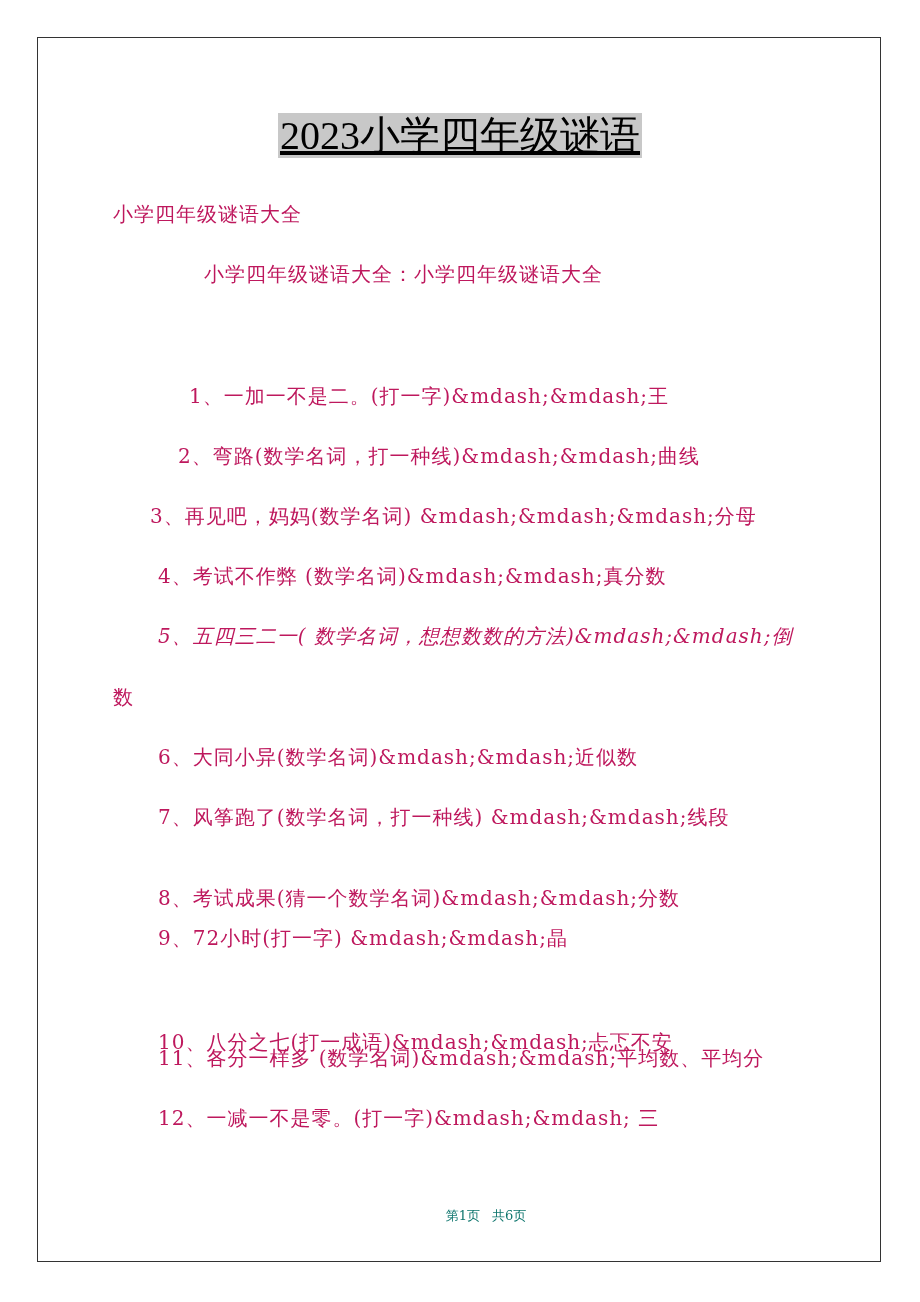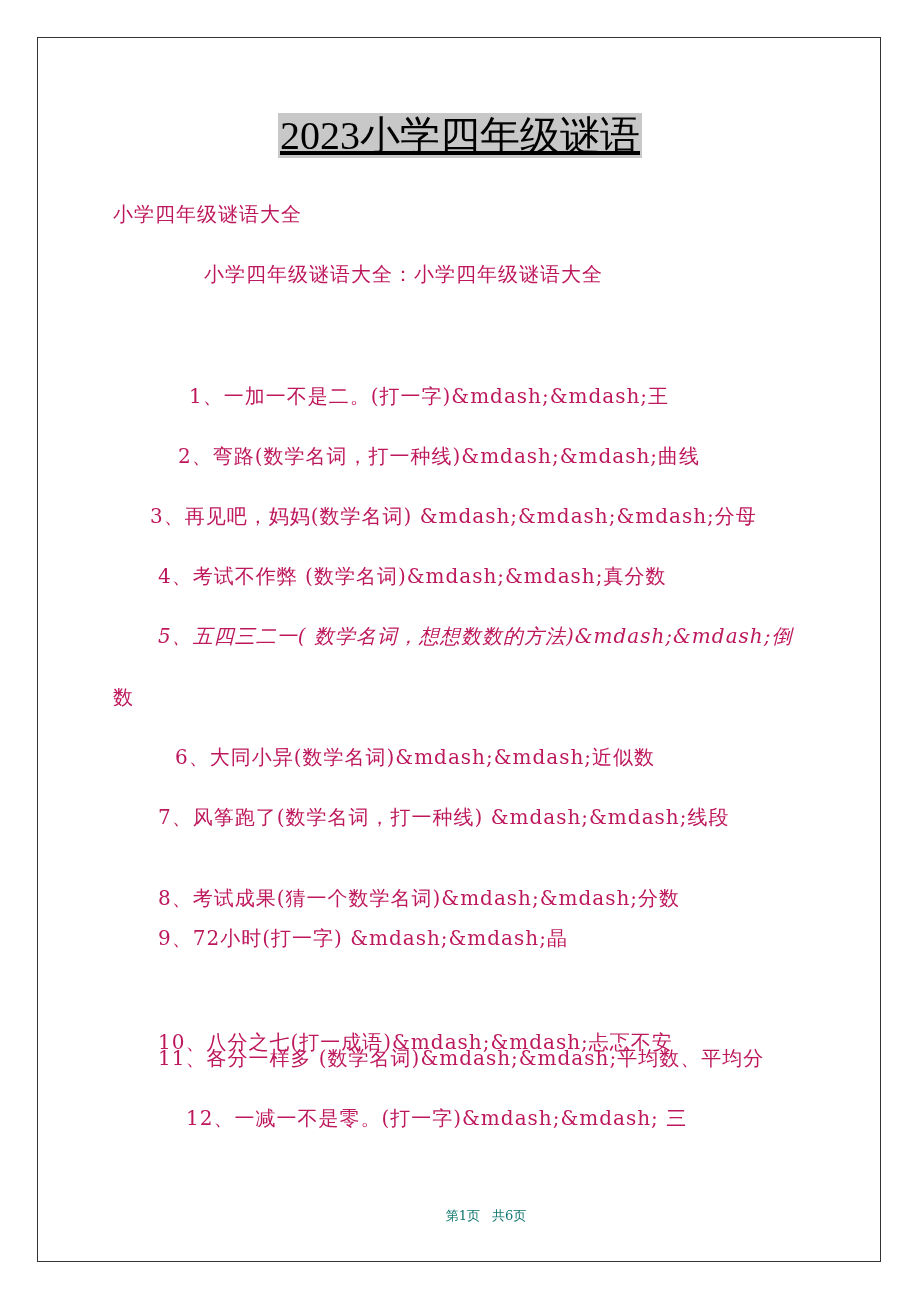--- a/index.html
+++ b/index.html
@@ -76,24 +76,24 @@
 <div class="line" style="top:200px; left:113px;">小学四年级谜语大全</div>
 
 <div class="line" style="top:260px; left:204px;">小学四年级谜语大全：小学四年级谜语大全</div>
 
 <div class="line" style="top:382px; left:158px;margin-left:31px;">1、一加一不是二。(打一字)&amp;mdash;&amp;mdash;王</div>
 <div class="line" style="top:442px; left:158px;margin-left:20px;">2、弯路(数学名词，打一种线)&amp;mdash;&amp;mdash;曲线</div>
 <div class="line" style="top:502px; left:150px;">3、再见吧，妈妈(数学名词) &amp;mdash;&amp;mdash;&amp;mdash;分母</div>
 <div class="line" style="top:562px; left:158px;">4、考试不作弊 (数学名词)&amp;mdash;&amp;mdash;真分数</div>
 <div class="line" style="top:622px; left:158px;font-style:italic;">5、五四三二一( 数学名词，想想数数的方法)&amp;mdash;&amp;mdash;倒</div>
 <div class="line" style="top:683px; left:113px;">数</div>
-<div class="line" style="top:743px; left:175px;">6、大同小异(数学名词)&amp;mdash;&amp;mdash;近似数</div>
+<div class="line" style="top:743px; left:158px;">6、大同小异(数学名词)&amp;mdash;&amp;mdash;近似数</div>
 <div class="line" style="top:803px; left:158px;">7、风筝跑了(数学名词，打一种线) &amp;mdash;&amp;mdash;线段</div>
 <div class="line" style="top:863px; left:158px;margin-top:21px;">8、考试成果(猜一个数学名词)&amp;mdash;&amp;mdash;分数</div>
 <div class="line" style="top:924px; left:158px;">9、72小时(打一字) &amp;mdash;&amp;mdash;晶</div>
 <div class="line" style="top:1028px; left:158px;">10、八分之七(打一成语)&amp;mdash;&amp;mdash;忐忑不安</div>
 <div class="line" style="top:1044px; left:158px;">11、各分一样多 (数学名词)&amp;mdash;&amp;mdash;平均数、平均分</div>
-<div class="line" style="top:1104px; left:158px;margin-left:28px;">12、一减一不是零。(打一字)&amp;mdash;&amp;mdash; 三</div>
+<div class="line" style="top:1104px; left:158px;">12、一减一不是零。(打一字)&amp;mdash;&amp;mdash; 三</div>
 
 <div class="footer">
   <span>第1页</span>
   <span>共6页</span>
 </div>
 
 </body></html>

